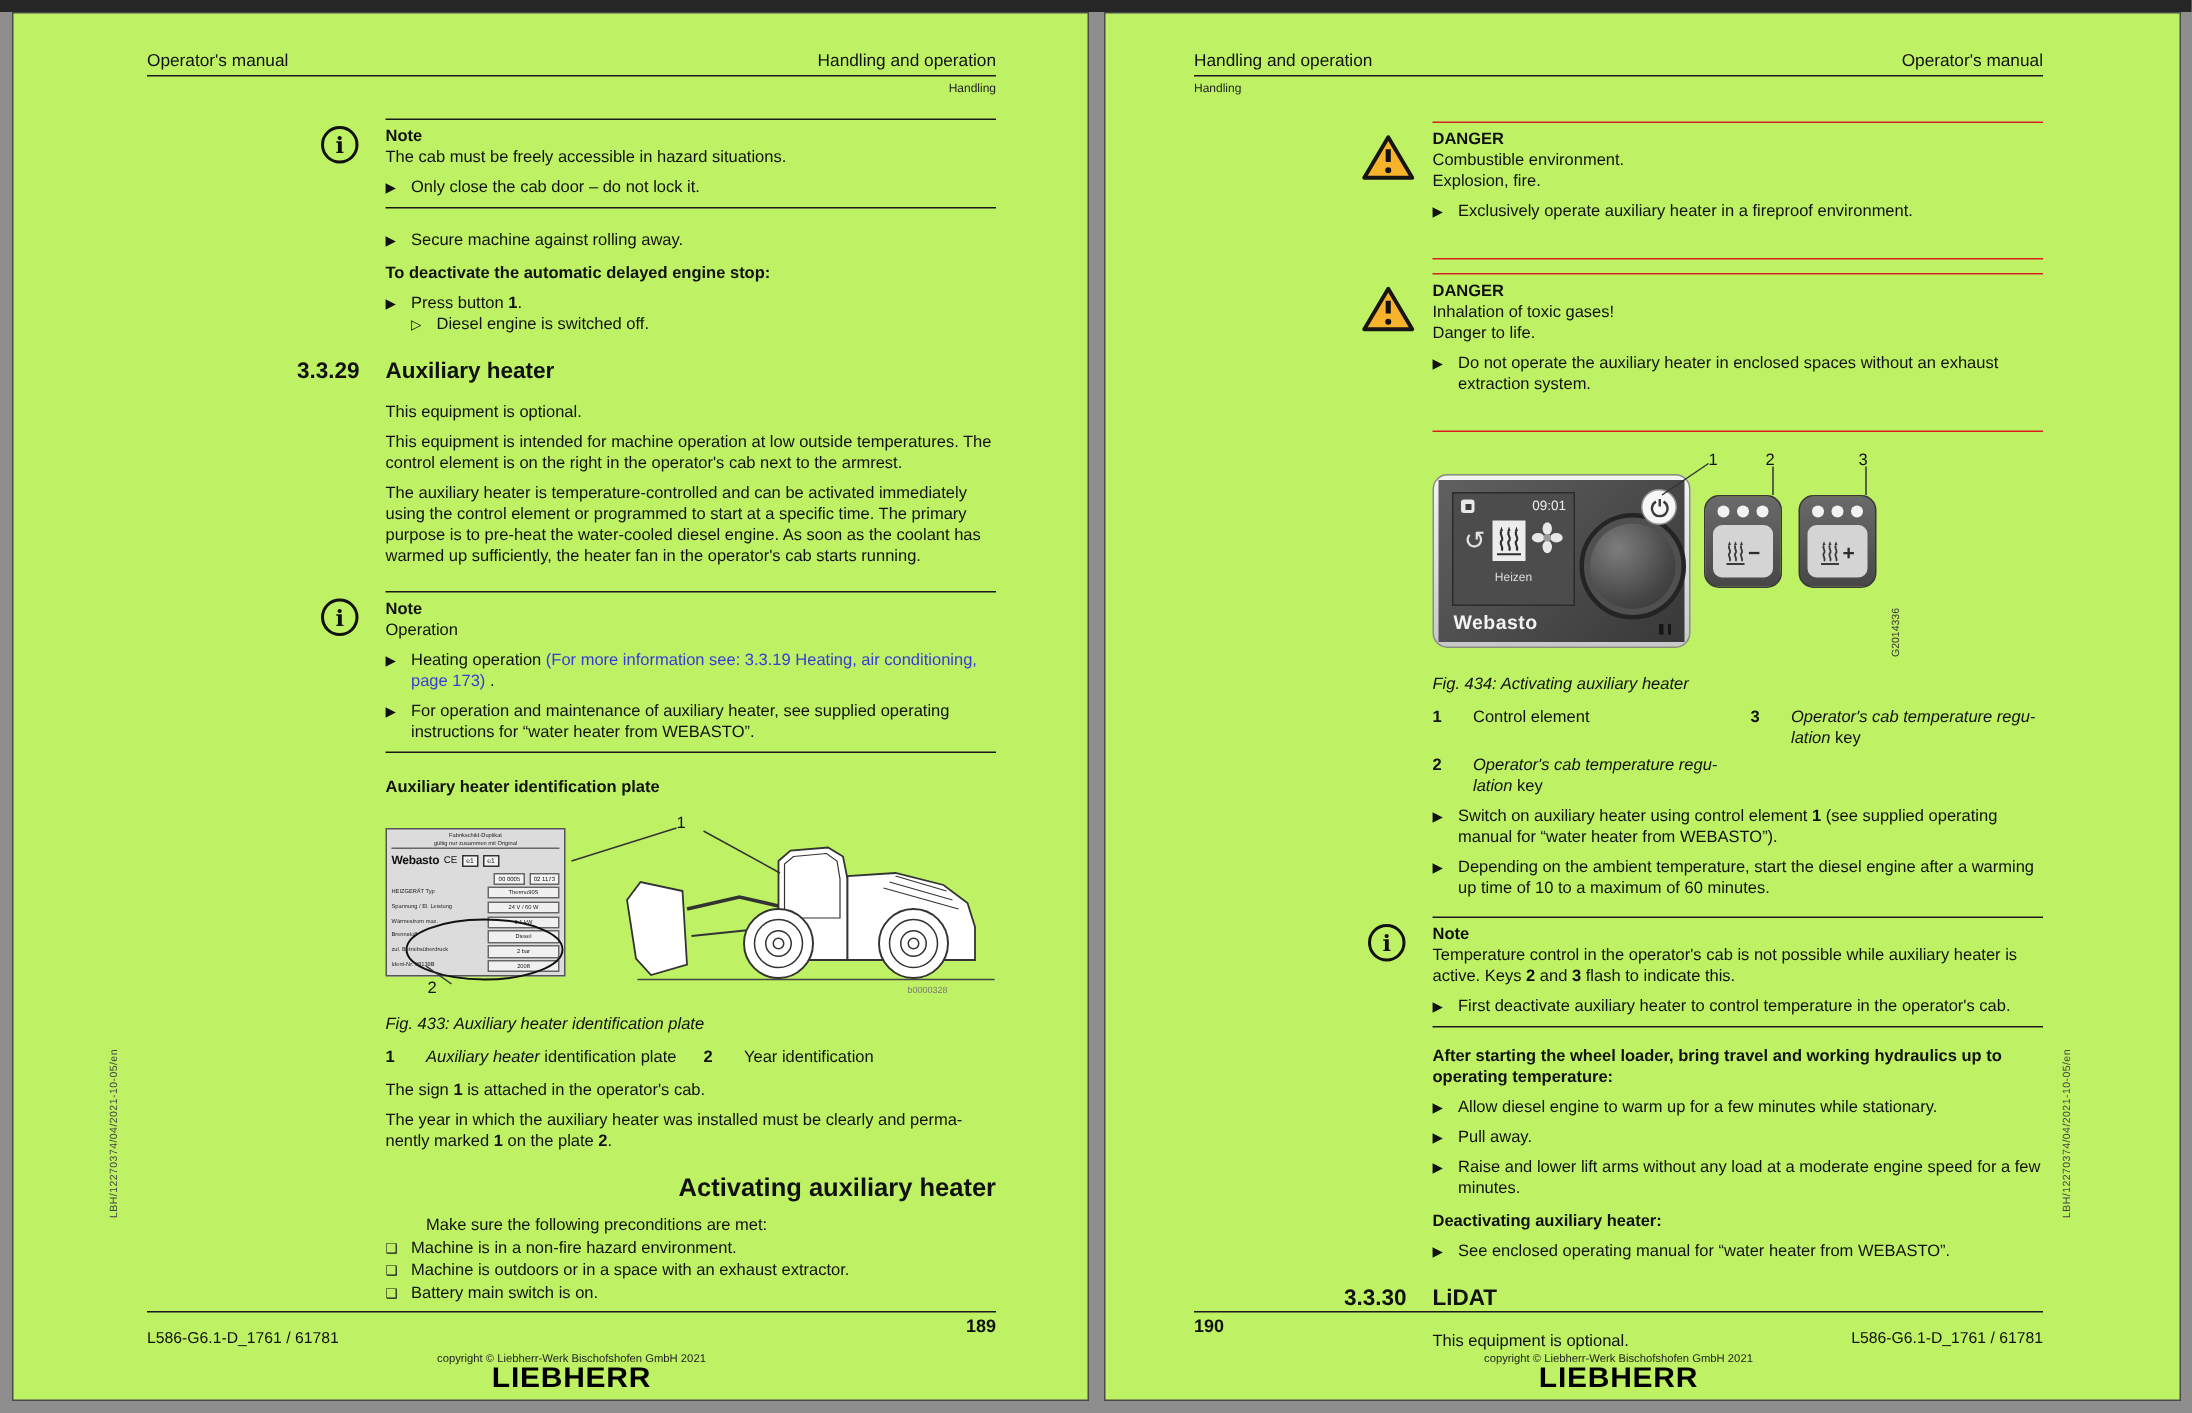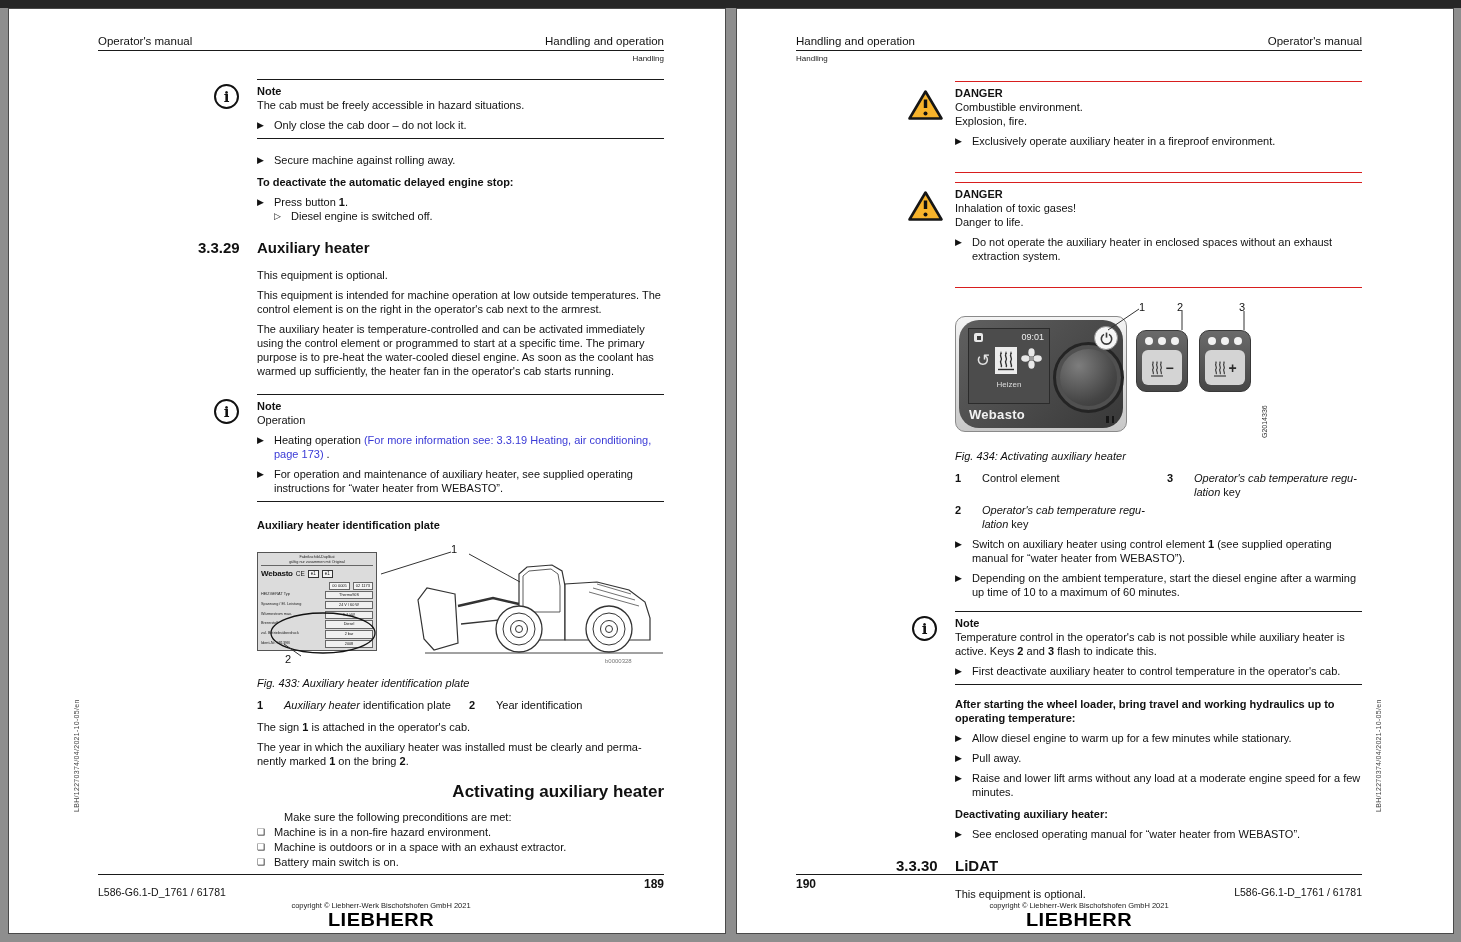--- a/index.html
+++ b/index.html
@@ -1,18 +1,18 @@
 <!DOCTYPE html>
 <html><head>
 <meta charset="utf-8">
 <style>
   html,body{margin:0;padding:0;width:1461px;height:942px;overflow:hidden;background:#8e8e8e;
     font-family:"Liberation Sans",sans-serif;-webkit-font-smoothing:antialiased;}
   .topstrip{position:absolute;left:0;top:0;width:1461px;height:8px;background:#262626;}
-  .page{position:absolute;top:8px;height:926px;width:718px;background:#ffffff;border:1px solid #4a4a4a;
+  .page{position:absolute;top:8px;height:926px;width:718px;background:#bef264;border:1px solid #4a4a4a;
     box-sizing:border-box;overflow:hidden;color:#111;}
   .page-left{left:8px;--ml:89px;--mr:61px;}
   .page-right{left:736px;--ml:59px;--mr:91px;}
   .hdr{display:flex;justify-content:space-between;margin:26px var(--mr) 0 var(--ml);
     padding-bottom:3px;border-bottom:1.5px solid #1a1a1a;font-size:11.5px;}
   .hdrsub{margin:3px var(--mr) 0 var(--ml);font-size:8px;color:#222;}
   .page-left .hdrsub{text-align:right;}
   .content{margin:0 var(--mr) 0 calc(var(--ml) + 159px);font-size:11px;line-height:14px;}
   .sec{display:flex;margin:16px var(--mr) 0 calc(var(--ml) + 100px);}
   .sec .no{width:59px;font-size:15px;font-weight:bold;flex:none;}
@@ -66,21 +66,21 @@
   .pl-val{flex:none;width:46px;font-size:3.8px;line-height:6.4px;text-align:center;
     background:#f0f0f0;border:.5px solid #666;}
   .figsvg{position:absolute;inset:0;z-index:2;pointer-events:none;}
   .flab{position:absolute;font-size:11px;z-index:3;}
   .f433-1{left:194px;top:2px;} .f433-2{left:28px;top:112px;}
   .f433-code{position:absolute;left:348px;top:114px;font-size:6px;color:#777;z-index:3;}
   
   .fig434{position:relative;width:407px;height:146px;margin-top:12px;}
   .dev{position:absolute;left:0;top:16px;width:172px;height:116px;background:linear-gradient(#f4f4f4,#c8c8c8);
     border:1px solid #8a8a8a;border-radius:10px;box-sizing:border-box;}
-  .devbody{position:absolute;inset:3px;background:linear-gradient(135deg,#606060,#383838);border-radius:20px;}
+  .devbody{position:absolute;inset:3px;background:linear-gradient(135deg,#606060,#383838);border-radius:0;}
   .screen{position:absolute;left:9px;top:8px;width:80px;height:74px;background:#4c4c4c;border:1px solid #2b2b2b;}
   .scr-top{display:flex;justify-content:space-between;padding:4px 5px 0;align-items:center;}
   .badge{width:9px;height:9px;background:#e8e8e8;border-radius:2px;position:relative;}
   .badge::after{content:"";position:absolute;inset:2.5px;background:#3c3c3c;}
   .time{color:#eee;font-size:9px;line-height:9px;}
   .icons{display:flex;align-items:center;justify-content:space-between;padding:3px 7px 0;height:30px;}
   .clockg{color:#e4e4e4;font-size:17px;line-height:17px;}
   .heatbox{width:22px;height:27px;background:#ececec;display:flex;align-items:center;justify-content:center;}
   .mode{color:#ddd;font-size:8px;text-align:center;margin-top:3px;}
   .wordmark{position:absolute;left:10px;bottom:6px;color:#f2f2f2;font-size:13px;font-weight:bold;letter-spacing:.3px;}
@@ -246,21 +246,21 @@
         <span class="lno">1</span>
         <span><span class="it">Auxiliary heater</span><span> identification plate</span></span>
       </div>
       <div class="litem">
         <span class="lno">2</span>
         <span>Year identification</span>
       </div>
     </div>
 
     <div class="p" style="margin-top:8px;"><span>The sign </span><b>1</b><span> is attached in the operator's cab.</span></div>
-    <div class="p"><span>The year in which the auxiliary heater was installed must be clearly and perma-</span><br><span>nently marked </span><b>1</b><span> on the bring </span><b>2</b><span>.</span></div>
+    <div class="p"><span>The year in which the auxiliary heater was installed must be clearly and perma-</span><br><span>nently marked </span><b>1</b><span> on the plate </span><b>2</b><span>.</span></div>
 
     <div class="h2">Activating auxiliary heater</div>
     <div class="p" style="margin-top:8px;padding-left:27px;">Make sure the following preconditions are met:</div>
     <div class="crow brow" style="margin-top:1px;">
       <span class="bm">❑</span>
       <span>Machine is in a non-fire hazard environment.</span>
     </div>
     <div class="crow brow" style="margin-top:1px;">
       <span class="bm">❑</span>
       <span>Machine is outdoors or in a space with an exhaust extractor.</span>

